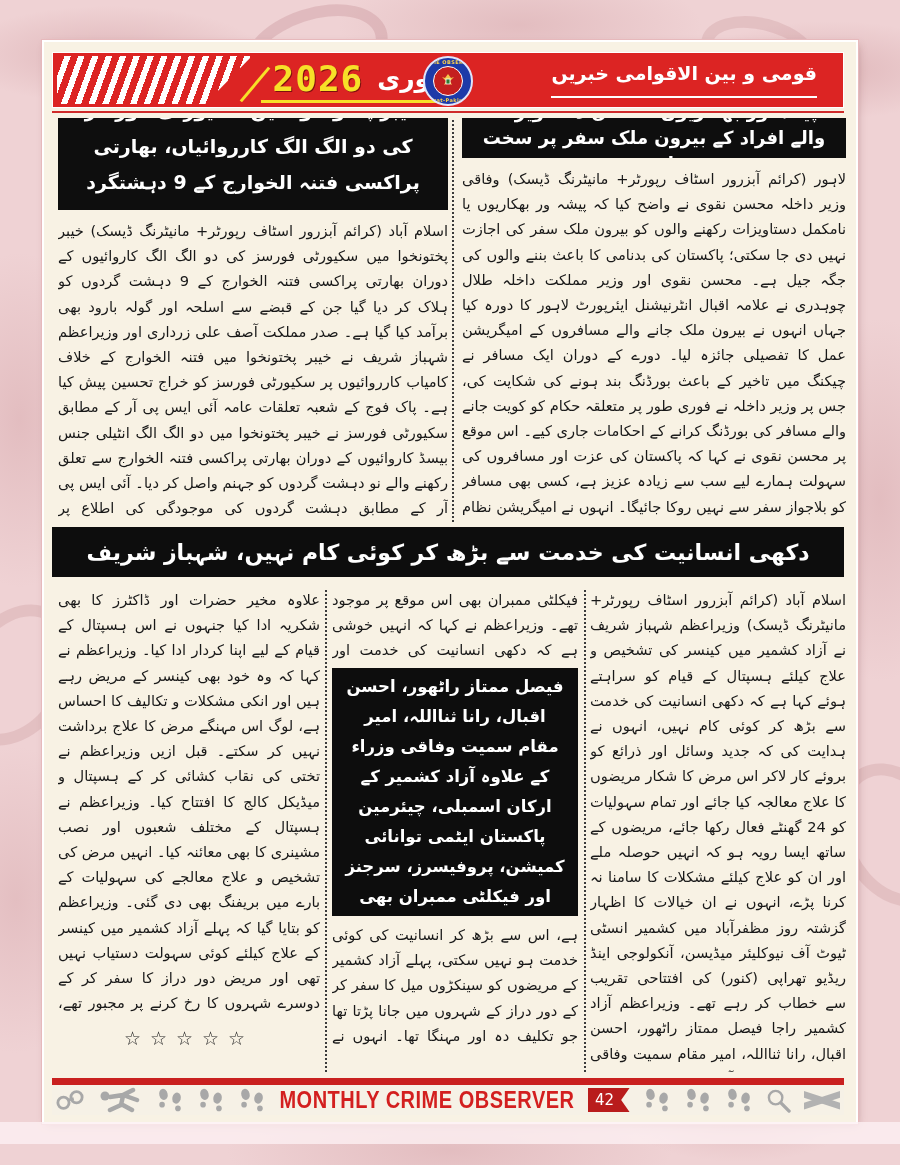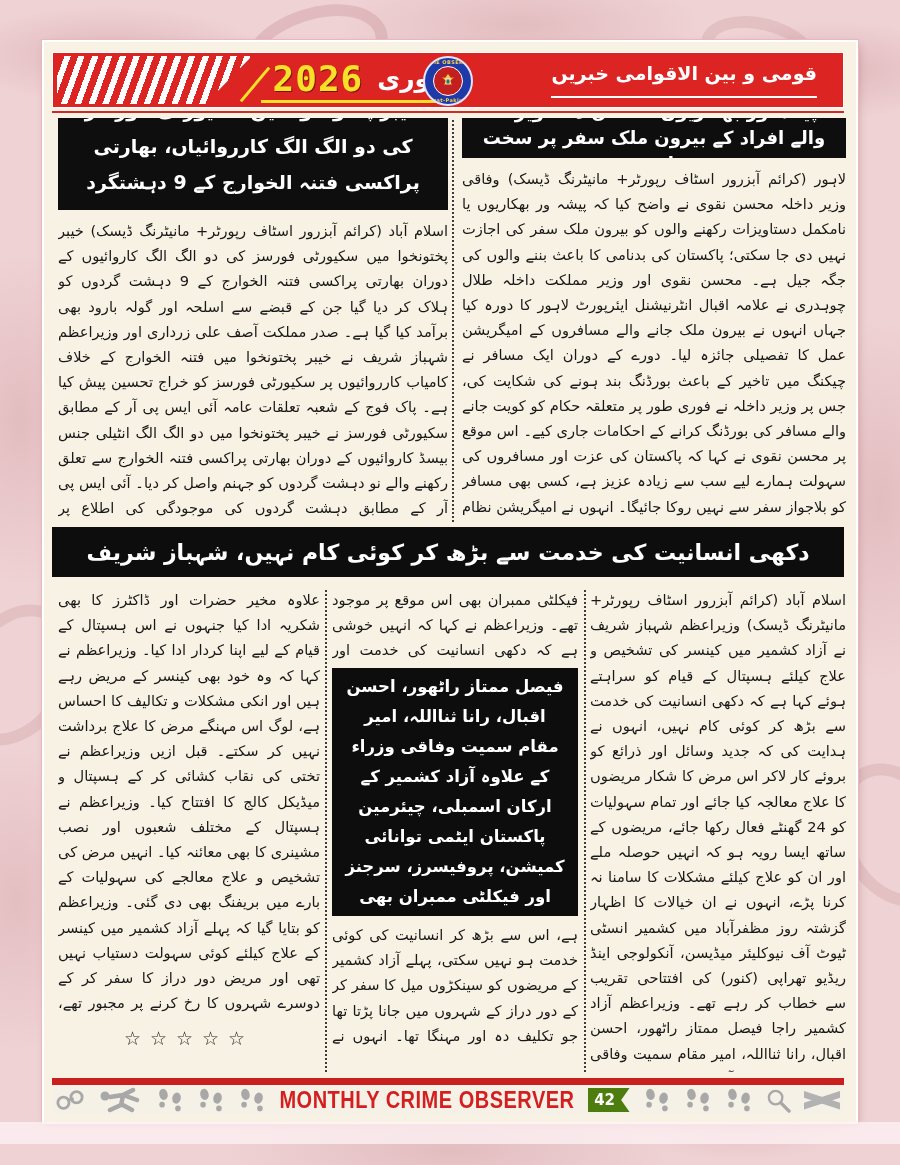--- a/index.html
+++ b/index.html
@@ -125,21 +125,21 @@
   .footer-band {
     position:absolute; left:8px; top:1043px; width:792px; height:30px;
     background:#f6f1e6; display:flex; align-items:center; justify-content:center; gap:13px;
   }
   .footer-title {
     color:#d31f1f; font-weight:bold; font-size:20px; letter-spacing:.5px;
     font-family:"Liberation Sans","DejaVu Sans",sans-serif; transform:scaleY(1.2);
     white-space:nowrap;
   }
   .page-ribbon {
-    background:#4d7c0f; color:#ffffff; font-weight:bold; font-size:15px;
+    background:#b91c1c; color:#ffffff; font-weight:normal; font-size:15px;
     width:42px; height:24px; display:flex; align-items:center; justify-content:center;
     clip-path:polygon(0 0,100% 0,80% 50%,100% 100%,0 100%); padding-right:8px;
   }
   .icon { display:flex; align-items:center; }
   .pink-band { position:absolute; left:0; top:1122px; width:900px; height:22px; background:rgba(253,240,242,.8); }
 </style>
 </head>
 <body>
 
 <div class="swirl s1"></div>

